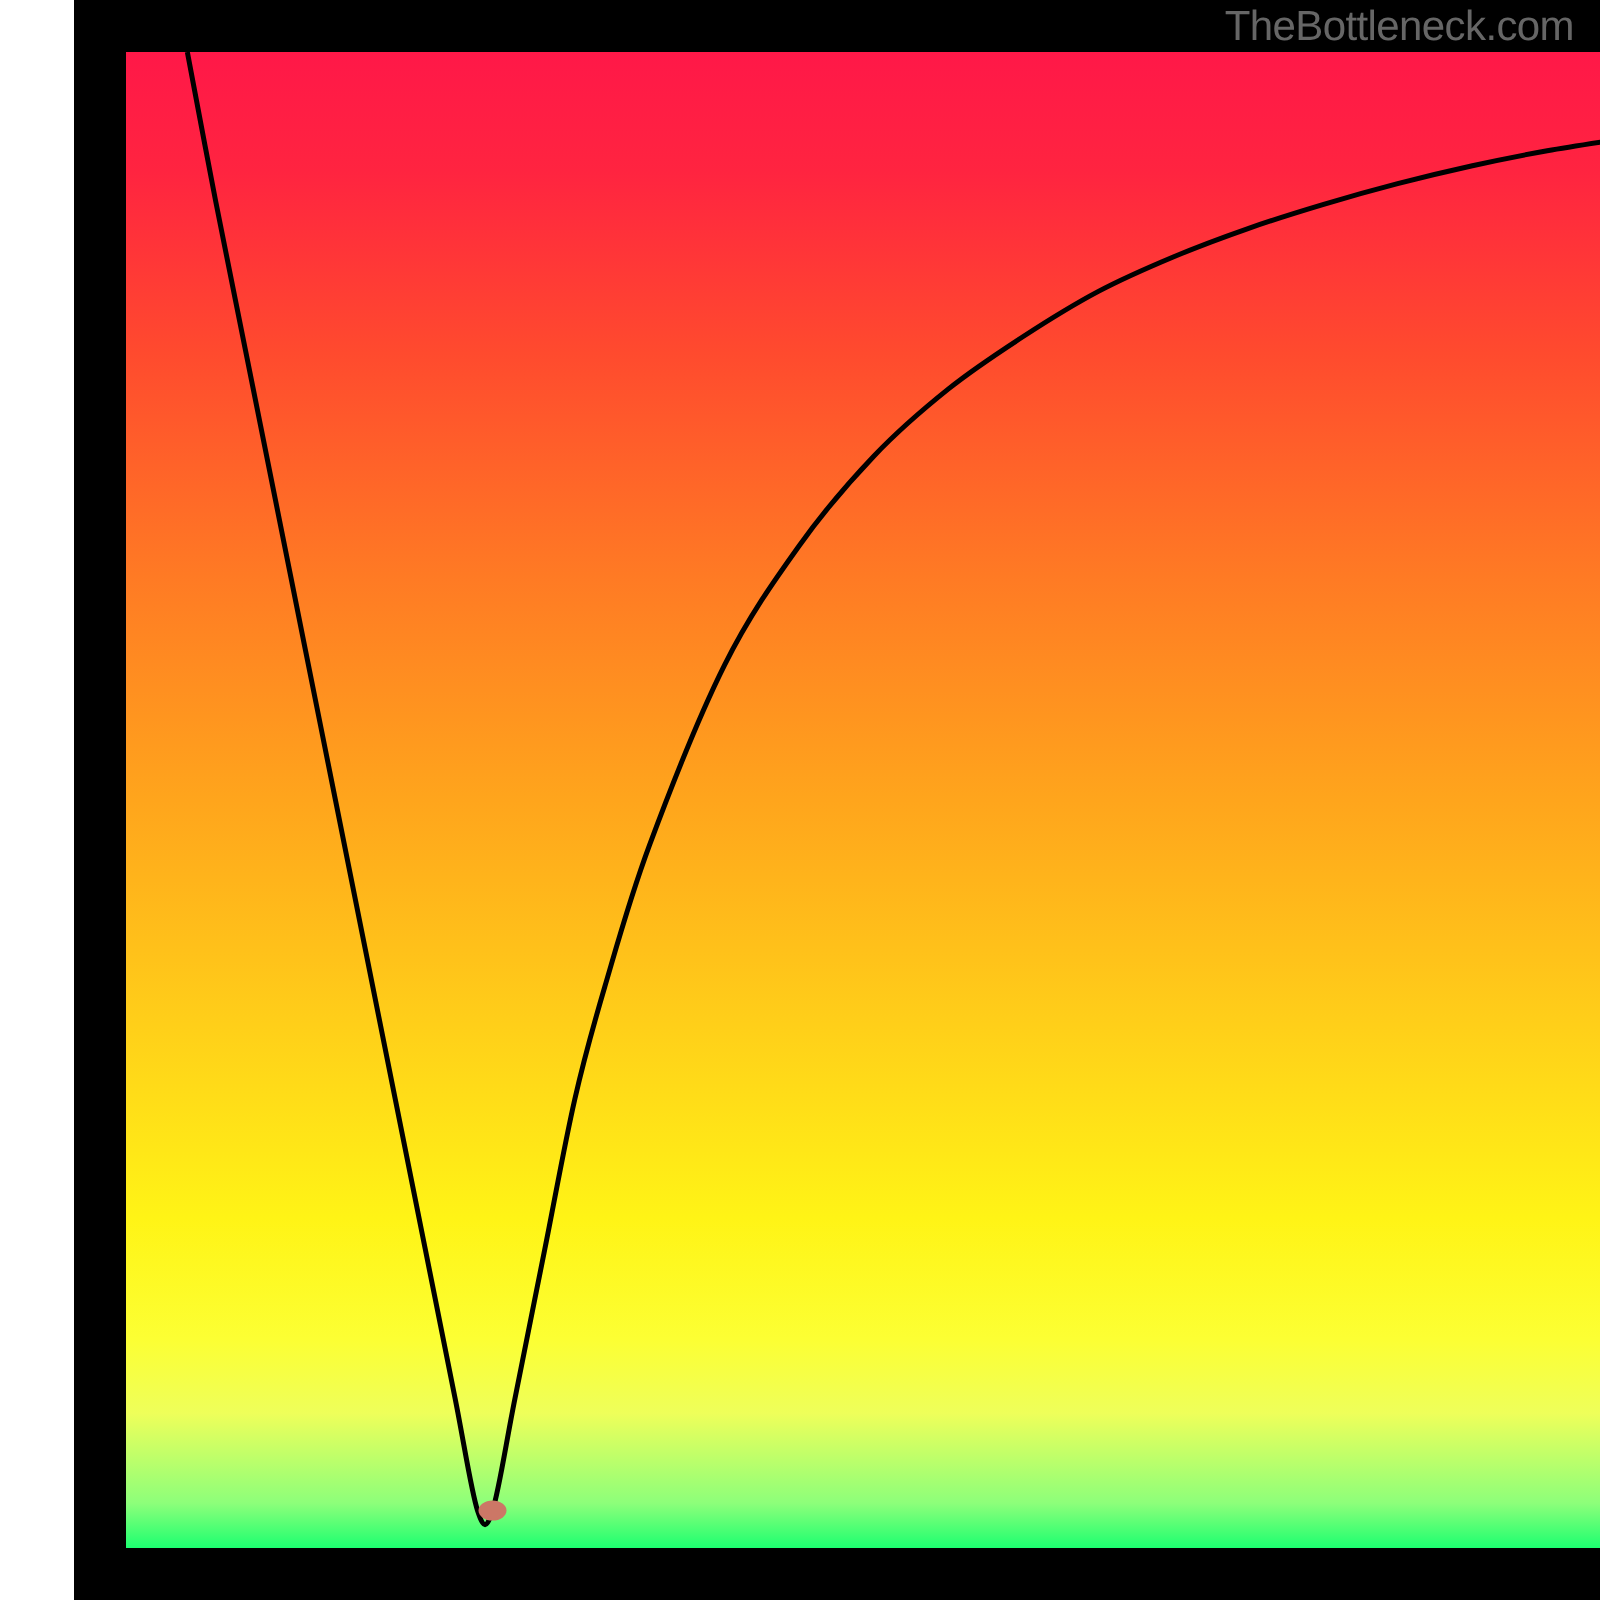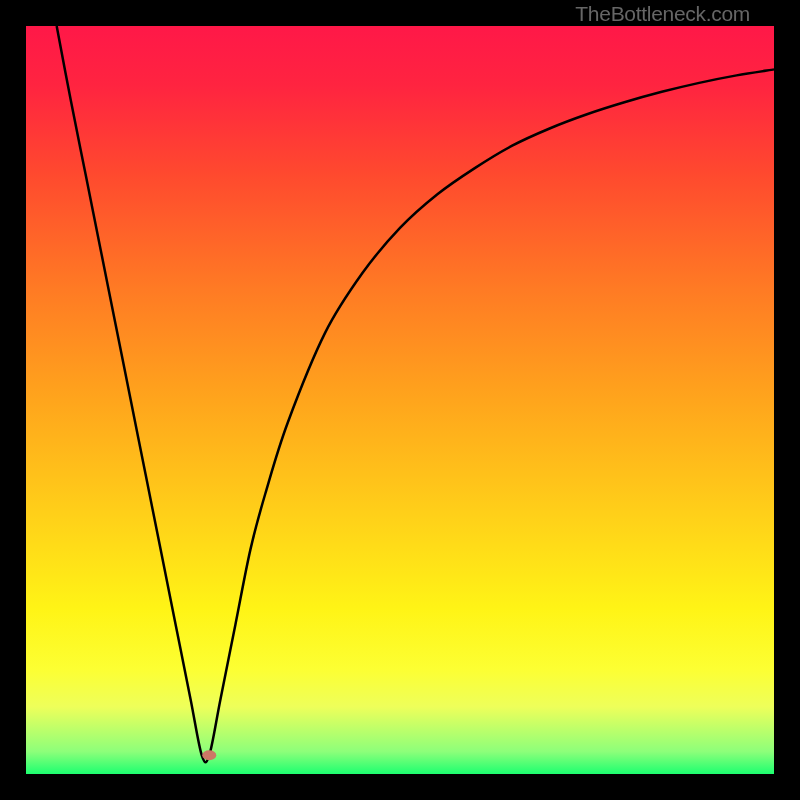--- a/index.html
+++ b/index.html
@@ -8,20 +8,21 @@
     width: 800px;
     height: 800px;
     overflow: hidden;
     background: #fff;
     font-family: Arial, Helvetica, sans-serif;
   }
   .wrap {
     position: relative;
     width: 756px;
     height: 800px;
+    margin-left: 37px;
   }
   .watermark {
     position: absolute;
     top: 2px;
     right: 6px;
     font-size: 21px;
     color: #666;
     font-family: Verdana, Geneva, sans-serif;
     letter-spacing: -0.3px;
     z-index: 5;

